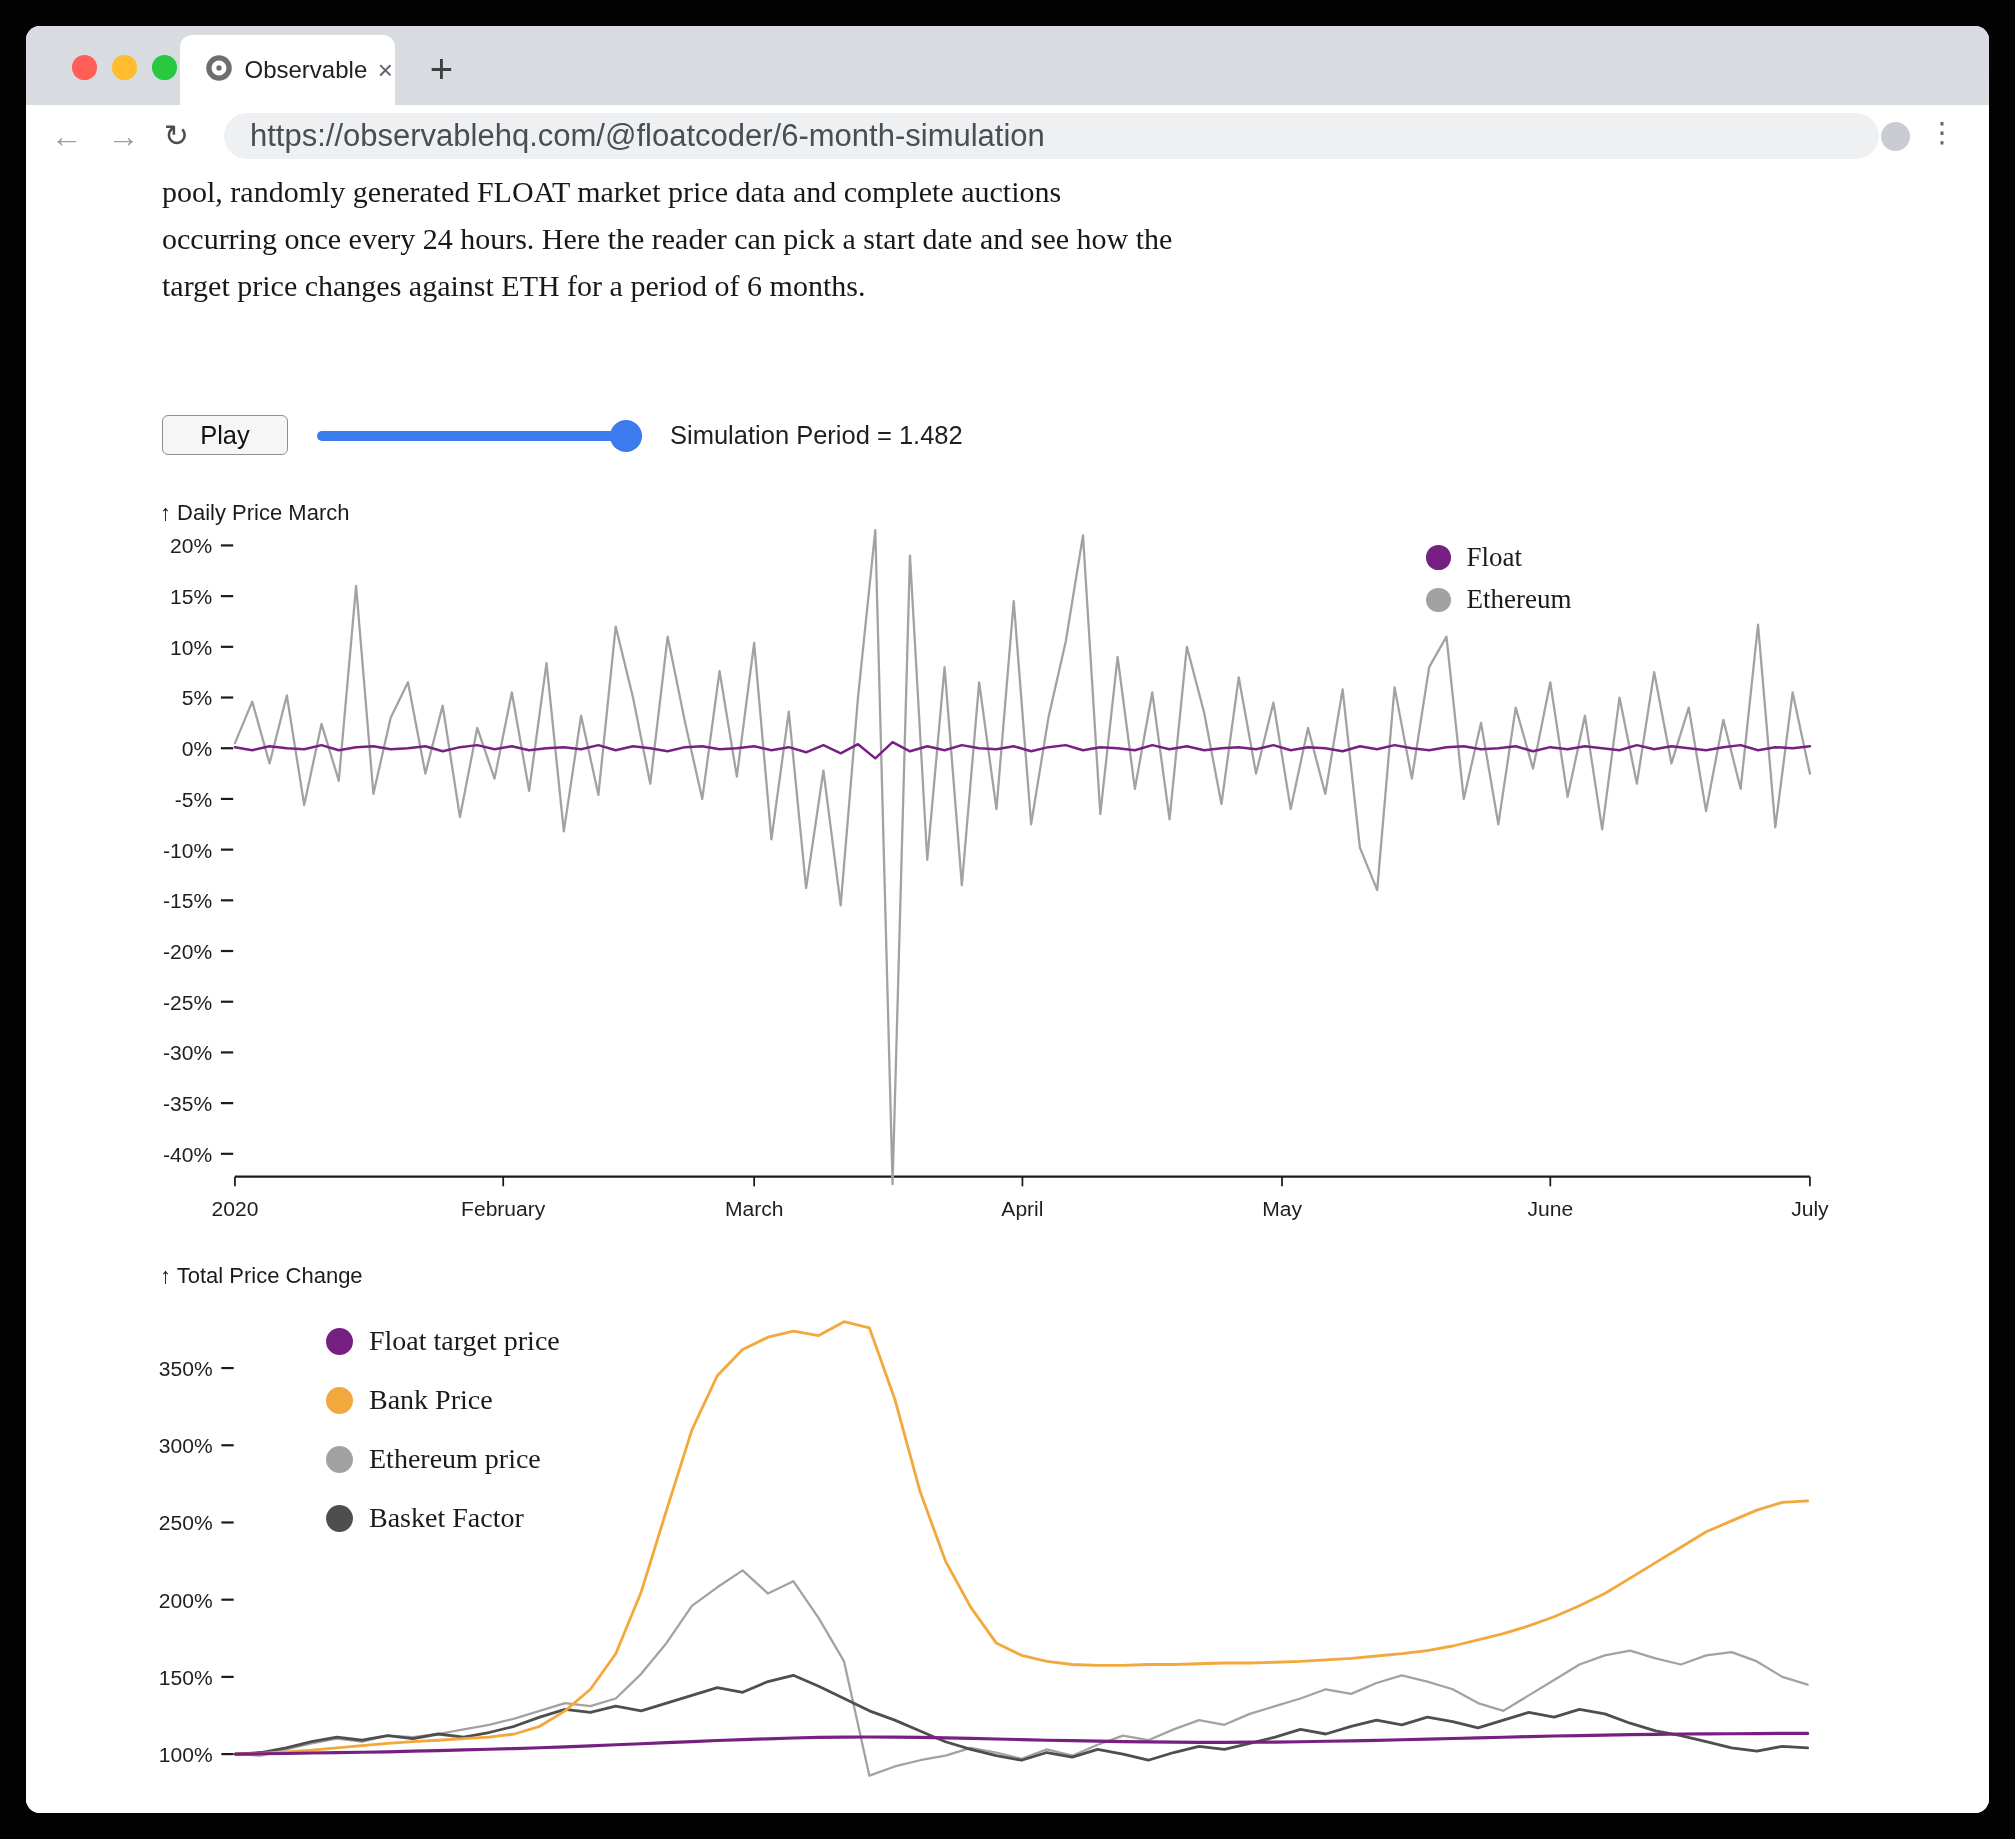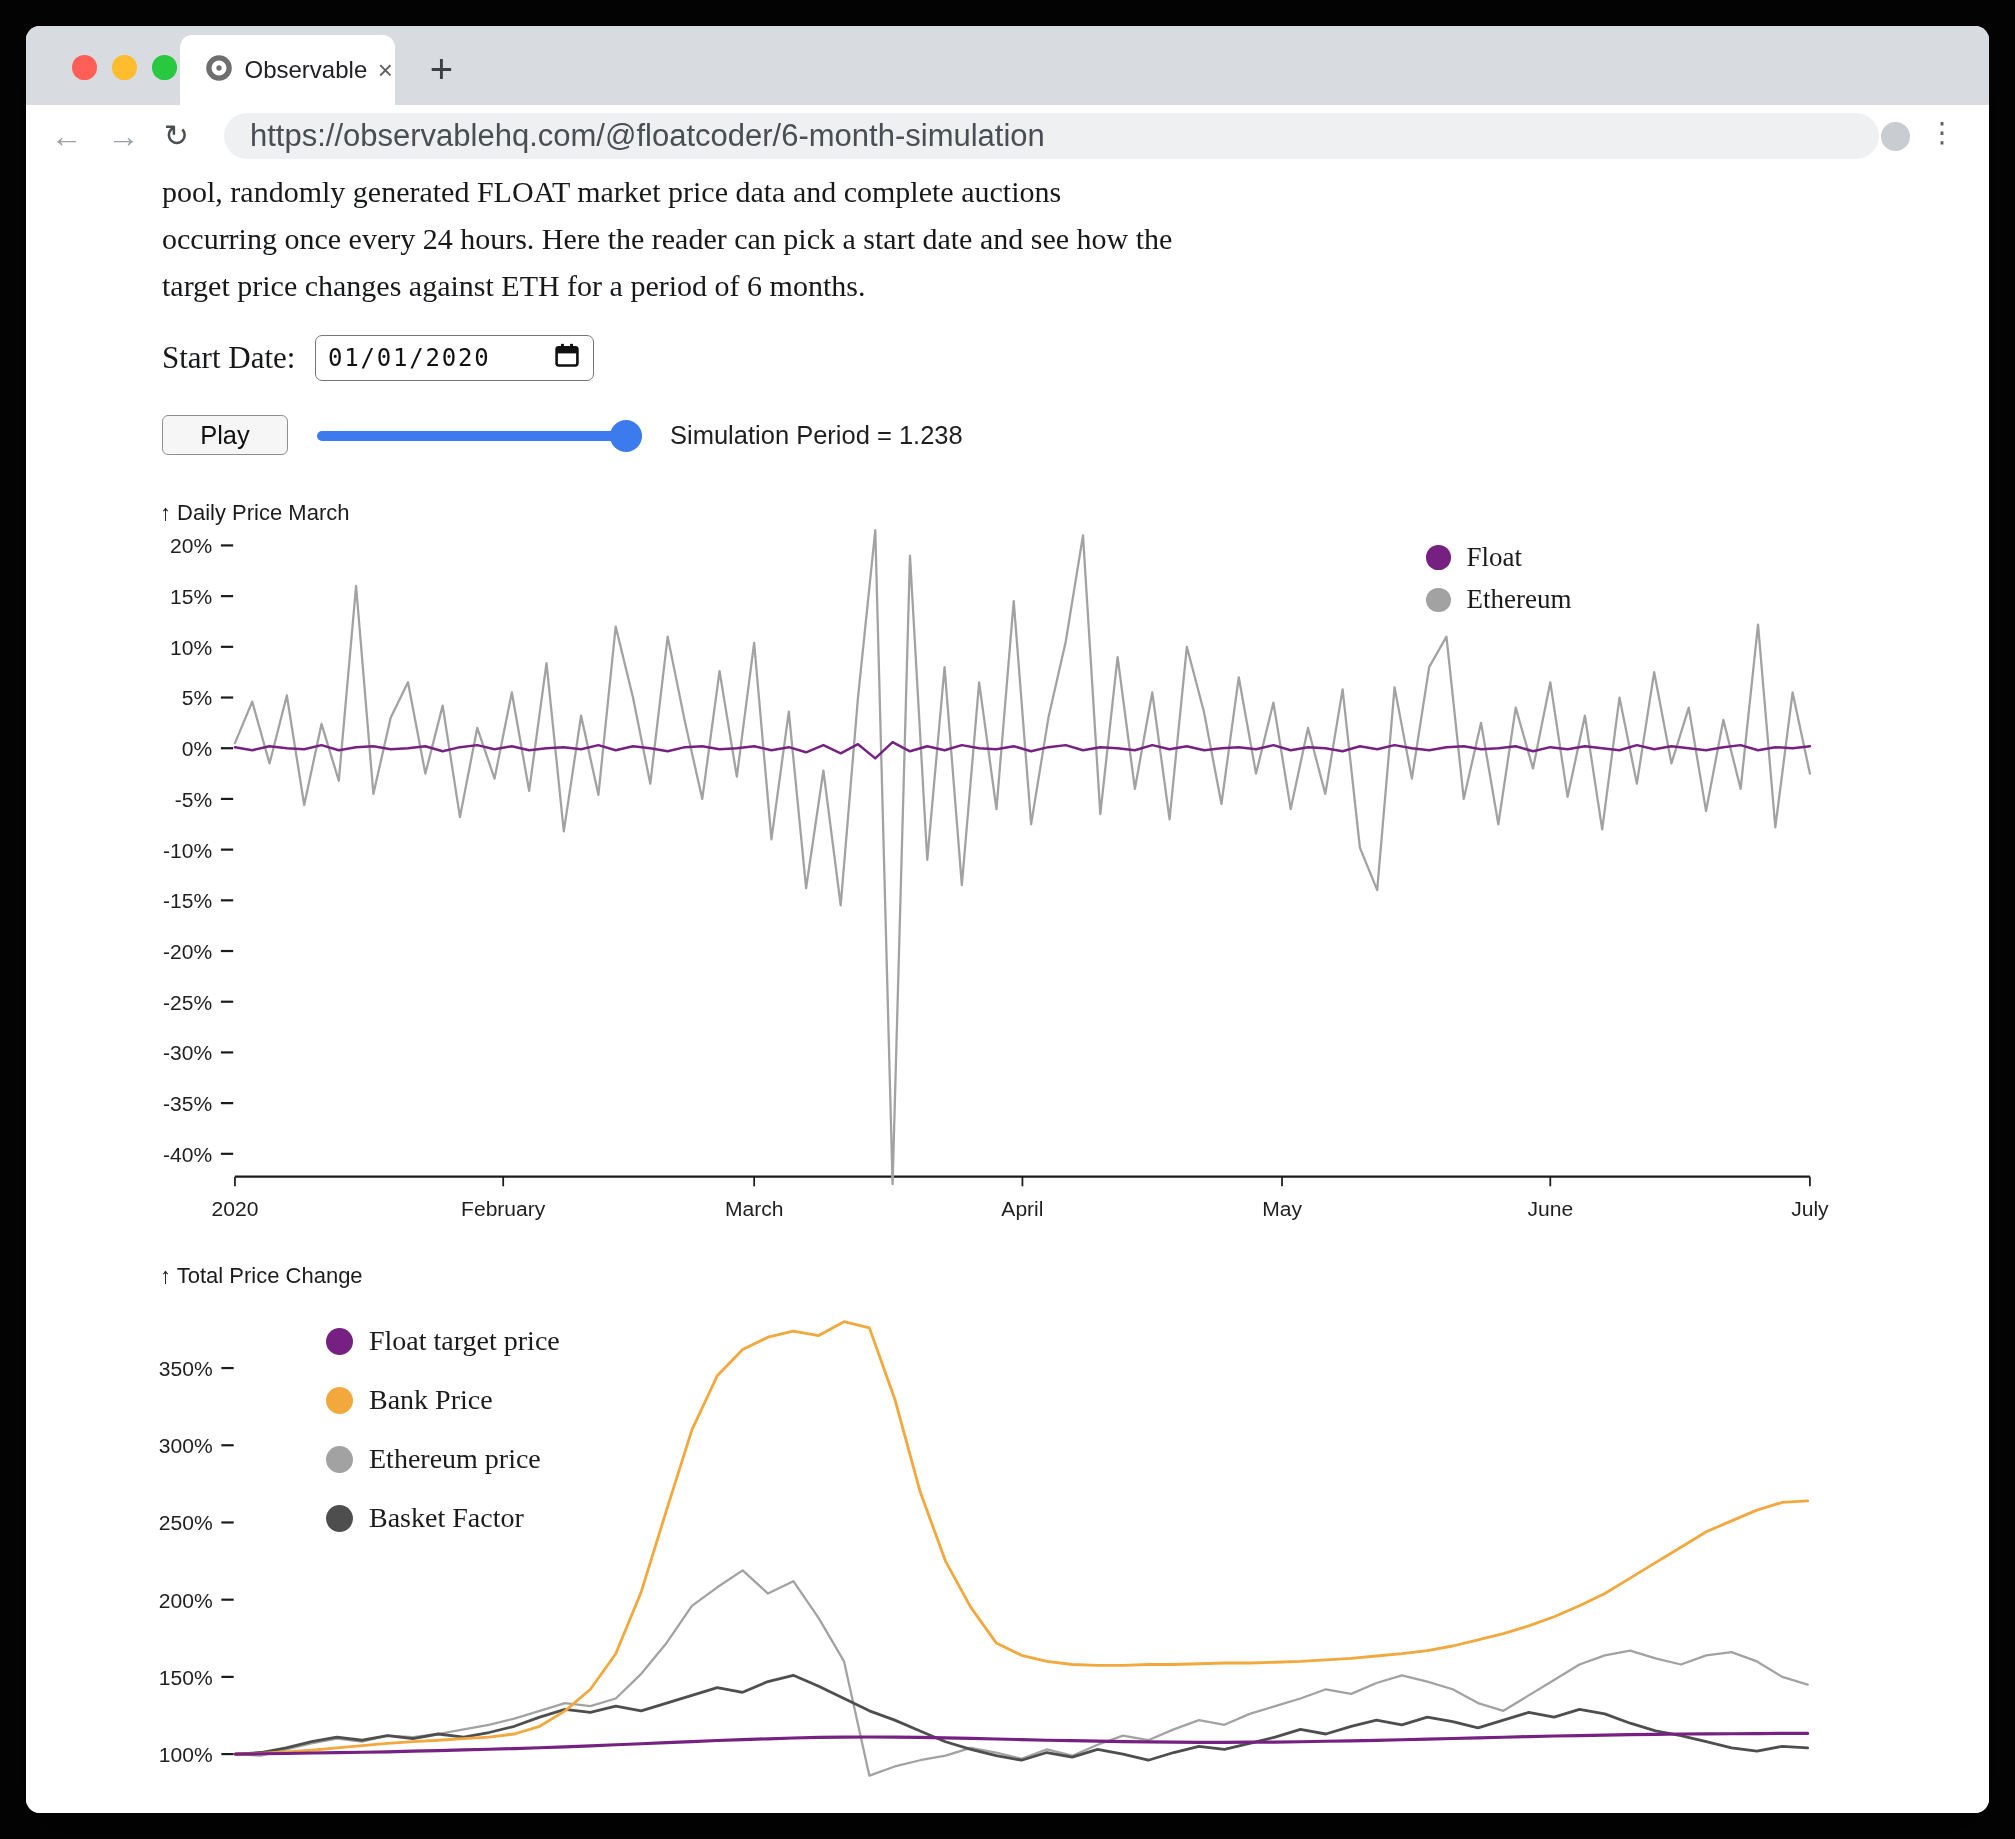--- a/index.html
+++ b/index.html
@@ -101,42 +101,28 @@
     <div id="profile-circle"></div>
     <span id="kebab">⋮</span>
   </div>
 
   <div id="content">
 
     <div id="para" class="serif">pool, randomly generated FLOAT market price data and complete auctions
 occurring once every 24 hours. Here the reader can pick a start date and see how the
 target price changes against ETH for a period of 6 months.</div>
 
-    <div id="startdate-row">
-      <span id="startdate-label" class="serif">Start Date:</span>
-      <div id="date-input">
-        <span id="date-value">01/01/2020</span>
-        <span>
-          <svg width="26" height="26" viewBox="0 0 30 30">
-              <rect x="3" y="5" width="24" height="21" rx="2.5" fill="none" stroke="#111" stroke-width="3"></rect>
-              <rect x="3" y="5" width="24" height="7" fill="#111"></rect>
-              <rect x="8" y="1" width="3.5" height="6" fill="#111"></rect>
-              <rect x="18.5" y="1" width="3.5" height="6" fill="#111"></rect>
-            </svg>
-        </span>
-      </div>
-    </div>
 
     <div id="play-row">
       <div id="play-btn" class="sans">Play</div>
       <div id="slider">
         <div id="slider-track" style="background: rgb(59, 123, 238);"></div>
         <div id="slider-thumb" style="background: rgb(59, 123, 238);"></div>
       </div>
-      <span id="slider-label" class="sans">Simulation Period = 1.238</span>
+      <span id="slider-label" class="sans">Simulation Period = 1.482</span>
     </div>
 
     <div class="chart-title sans" id="title-daily">↑ Daily Price March</div>
     <svg class="chart" id="chart-daily" width="1963" height="755" viewBox="0 0 2236 860">
         <line x1="222" x2="236" y1="62" y2="62" stroke="#1b1b1b" stroke-width="2.5"></line>
         <text x="212" y="71" text-anchor="end" class="ticklab">20%</text>
         <line x1="222" x2="236" y1="119.75" y2="119.75" stroke="#1b1b1b" stroke-width="2.5"></line>
         <text x="212" y="128.75" text-anchor="end" class="ticklab">15%</text>
         <line x1="222" x2="236" y1="177.5" y2="177.5" stroke="#1b1b1b" stroke-width="2.5"></line>
         <text x="212" y="186.5" text-anchor="end" class="ticklab">10%</text>

